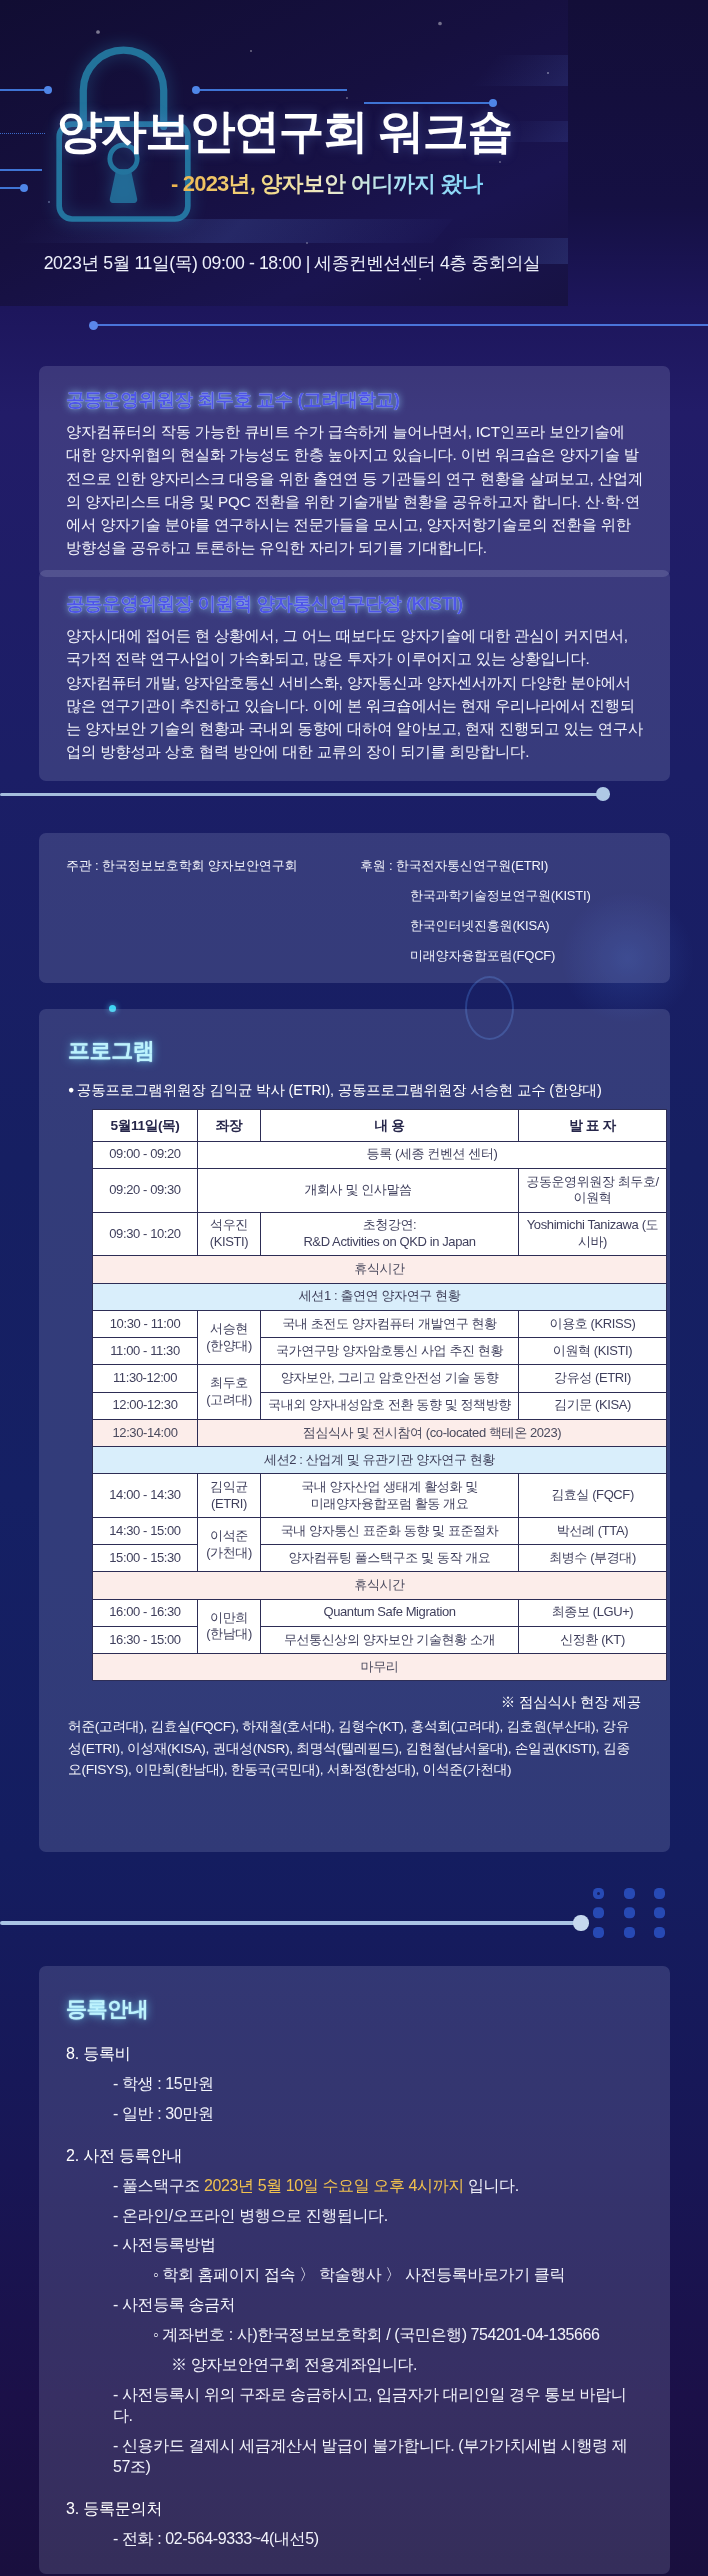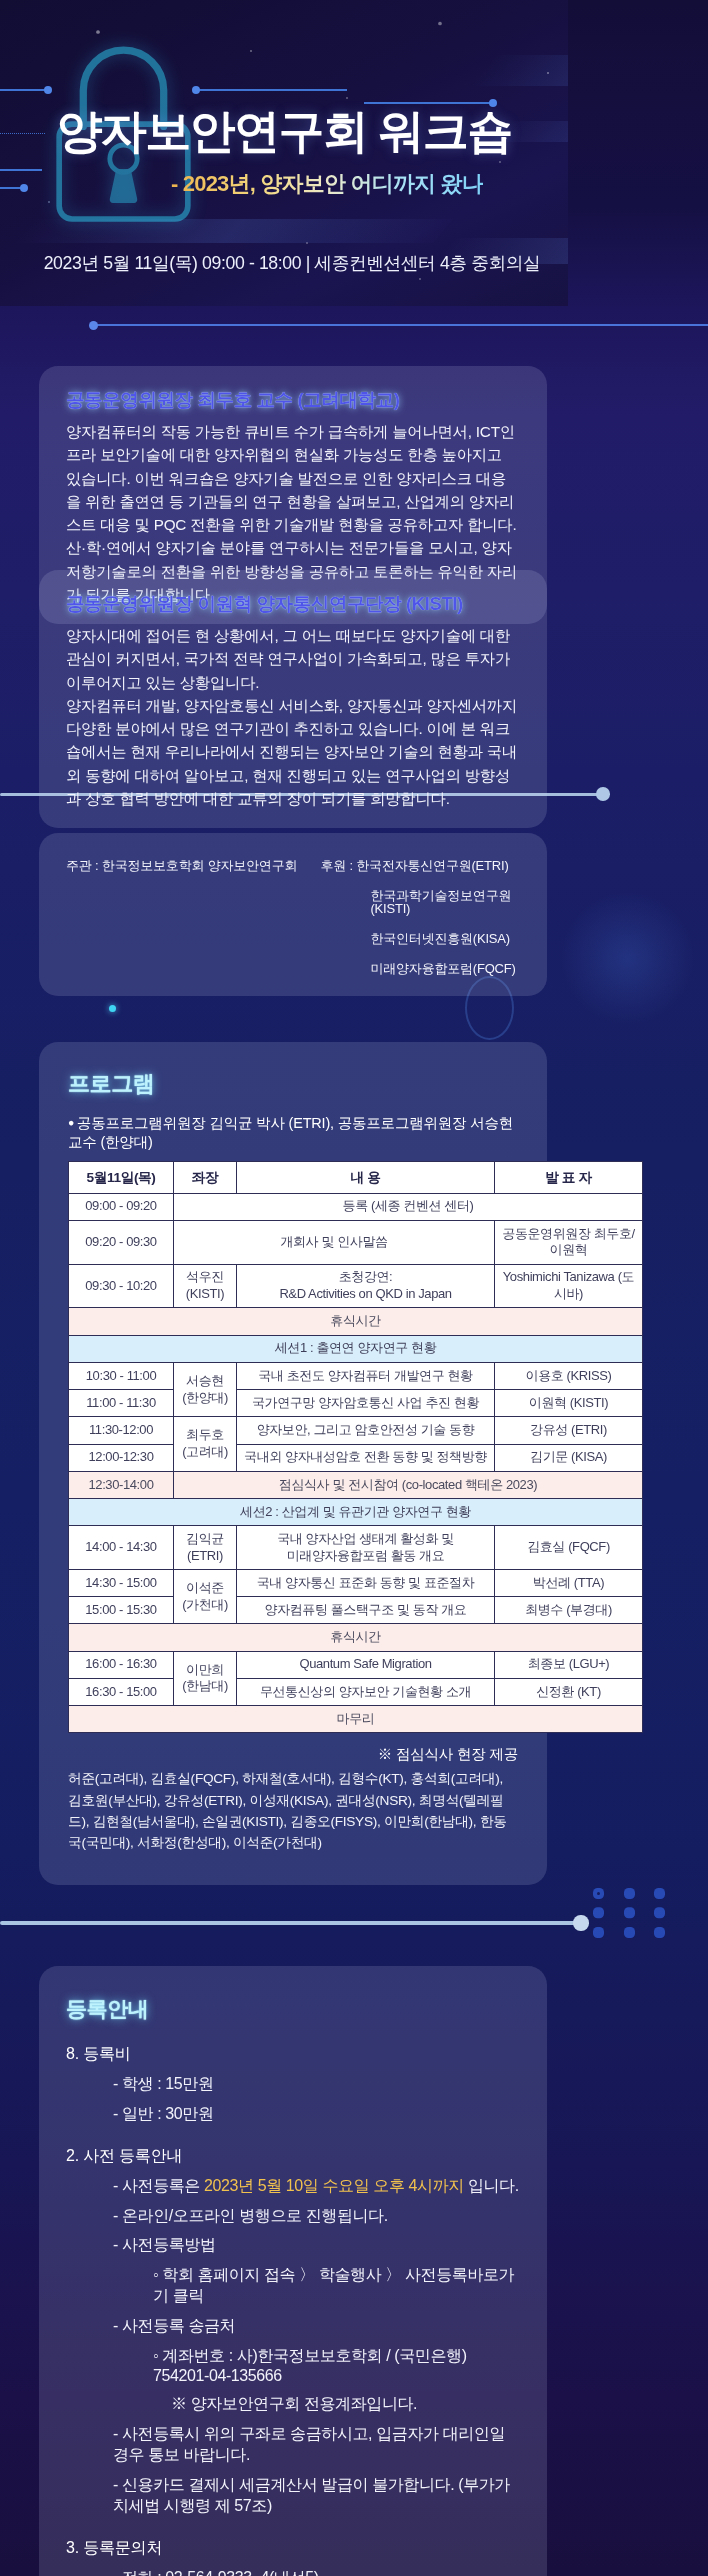--- a/index.html
+++ b/index.html
@@ -32,43 +32,43 @@
   .lock-wrap { position:absolute; left:47px; top:34px; opacity:.55; filter:drop-shadow(0 0 8px rgba(60,200,255,.55)); }
   .title { position:absolute; top:101px; left:0; width:100%; text-align:center;
     font-size:46px; font-weight:bold; color:#ffffff; letter-spacing:-1.6px; text-shadow:0 0 11.3px rgba(120,160,255,.35); }
   .subtitle { position:absolute; top:169px; right:85px; font-size:22px; font-weight:bold; letter-spacing:-0.8px;
     background:linear-gradient(90deg,#edb44e 0%,#f3d77e 28%,#ece9c9 50%,#a8e2f5 74%,#7fd2f7 100%);
     -webkit-background-clip:text; background-clip:text; color:transparent; }
   .date-line { position:absolute; top:251px; left:8px; width:100%; text-align:center;
     font-size:17.7px; color:#eef1fb; letter-spacing:-0.4px; }
 
   
-  .card { position:absolute; left:39px; width:508px; box-sizing:border-box;
-    background:rgba(205,210,240,0.16); border-radius:19px; }
+  .card { position:absolute; left:39px; width:631px; box-sizing:border-box;
+    background:rgba(205,210,240,0.16); border-radius:7px; }
   .card-greet1 { top:366px; min-height:187px; padding:21px 27px 17.7px; }
   .card-greet2 { top:570px; min-height:184px; padding:21px 27px 17.7px; }
   .card-org    { top:833px; min-height:130px; padding:26px 27px 21px; }
-  .card-prog   { top:1042px; min-height:843px; padding:27px 29px 14px; }
+  .card-prog   { top:1009px; min-height:843px; padding:27px 29px 14px; }
   .card-reg    { top:1966px; min-height:566px; padding:29px 27px 24px; }
 
   .greet-head { font-size:18.5px; font-weight:bold; color:#4e55e8; letter-spacing:-0.4px;
     text-shadow:0 0 0.8px #d9ecff, 0 0 7.2px rgba(150,215,255,.95); }
   .greet-body { margin-top:8px; font-size:15.3px; line-height:1.52; color:#f3f4fb; white-space:pre-line; }
 
   .org-row { display:flex; font-size:13px; color:#f4f5fc; line-height:1.0; }
   .org-host { width:294px; }
   .org-label { font-weight:normal; }
   .sponsor-line { margin-top:0; }
   .sponsor-line + .sponsor-line { margin-top:17px; padding-left:50px; }
 
   .section-head { font-size:22px; font-weight:bold; color:#bef3fd; letter-spacing:-0.4px;
     text-shadow:0 0 9.7px rgba(110,220,255,.85), 0 0 1.6px rgba(200,245,255,.9); }
   .chairs { margin-top:14.5px; font-size:14.5px; color:#ffffff; }
   .chairs::before { content:"●  "; font-size:10.5px; vertical-align:1.6px; }
-  table.program { border-collapse:collapse; margin-top:9.7px; width:573px; table-layout:fixed; }
+  table.program { border-collapse:collapse; margin-top:9.7px; width:573px; table-layout:fixed;margin-left:24px; }
   table.program th, table.program td { border:1.6px solid #2d2d55; background:#ffffff; color:#3f3f5c;
     font-size:13px; text-align:center; vertical-align:middle; padding:4.8px 3.2px; line-height:1.28; white-space:pre-line; letter-spacing:-0.4px; }
   table.program th { color:#26264a; font-size:13.7px; font-weight:bold; padding:6.4px 3.2px; }
   tr.pink td { background:#fcedea; color:#4a4a5e; }
   tr.session td { background:#d9eefb; color:#3e3e58; }
   .lunch-note { margin-top:11.3px; text-align:right; font-size:14.5px; color:#ffffff; }
   .committee-label { margin-top:16px; font-size:15.3px; font-weight:bold; color:#ffffff; }
   .committee-label::before { content:"●  "; font-size:10.5px; vertical-align:1.6px; }
   .committee { margin-top:4.8px; font-size:13.7px; line-height:1.55; color:#f2f3fa; letter-spacing:-0.3px; }
 
@@ -290,21 +290,21 @@
     <div class="committee">허준(고려대), 김효실(FQCF), 하재철(호서대), 김형수(KT), 홍석희(고려대), 김호원(부산대), 강유성(ETRI), 이성재(KISA), 권대성(NSR), 최명석(텔레필드), 김현철(남서울대), 손일권(KISTI), 김종오(FISYS), 이만희(한남대), 한동국(국민대), 서화정(한성대), 이석준(가천대)</div>
   </div>
 
   <div class="card card-reg">
     <div class="reg-head">등록안내</div>
     <div id="reg-sections">
         <div class="reg-title">8. 등록비</div>
         <div class="reg-item lvl1">- 학생 : 15만원</div>
         <div class="reg-item lvl1">- 일반 : 30만원</div>
         <div class="reg-title">2. 사전 등록안내</div>
-        <div class="reg-item lvl1"><span>- 사전등록은 </span><span class="hl">2023년 5월 10일 수요일 오후 4시까지</span><span> 입니다.</span></div>
+        <div class="reg-item lvl1"><span>- 풀스택구조 </span><span class="hl">2023년 5월 10일 수요일 오후 4시까지</span><span> 입니다.</span></div>
         <div class="reg-item lvl1">- 온라인/오프라인 병행으로 진행됩니다.</div>
         <div class="reg-item lvl1">- 사전등록방법</div>
         <div class="reg-item lvl2">◦ 학회 홈페이지 접속 〉 학술행사 〉 사전등록바로가기 클릭</div>
         <div class="reg-item lvl1">- 사전등록 송금처</div>
         <div class="reg-item lvl2">◦ 계좌번호 : 사)한국정보보호학회 / (국민은행) 754201-04-135666</div>
         <div class="reg-item lvl3">※ 양자보안연구회 전용계좌입니다.</div>
         <div class="reg-item lvl1">- 사전등록시 위의 구좌로 송금하시고, 입금자가 대리인일 경우 통보 바랍니다.</div>
         <div class="reg-item lvl1">- 신용카드 결제시 세금계산서 발급이 불가합니다. (부가가치세법 시행령 제 57조)</div>
         <div class="reg-title">3. 등록문의처</div>
         <div class="reg-item lvl1">- 전화 : 02-564-9333~4(내선5)</div>

